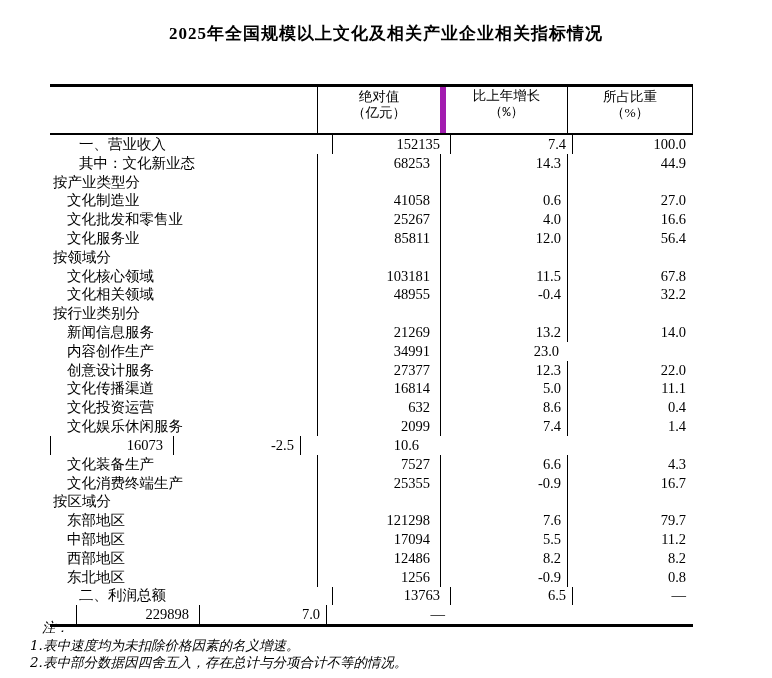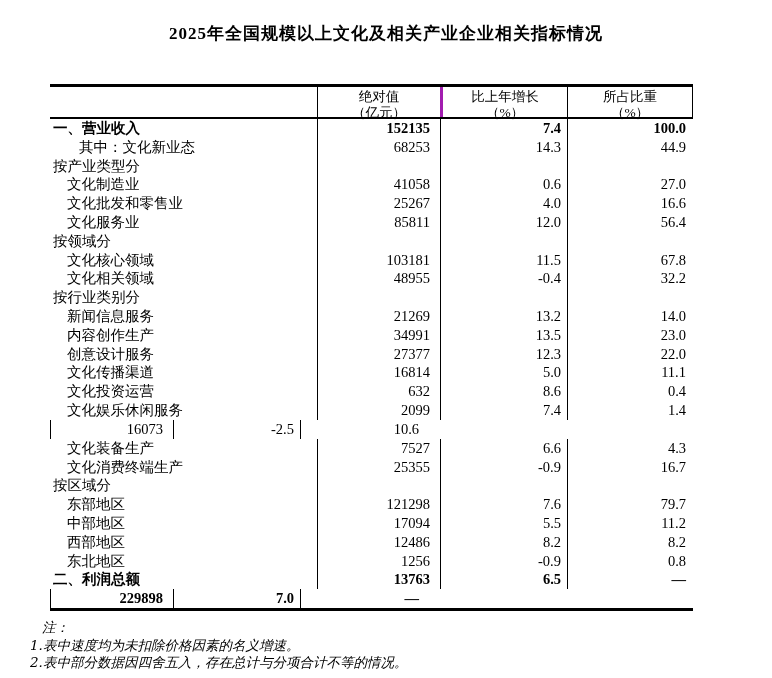--- a/index.html
+++ b/index.html
@@ -7,30 +7,30 @@
   body { font-family:"Liberation Serif","DejaVu Serif",serif; color:#000; position:relative; }
 
   .page-title {
     position:absolute; left:0; top:22px; width:772px;
     text-align:center; font-size:17px; font-weight:bold; letter-spacing:1px;
   }
 
   .stat-table { position:absolute; left:50px; top:84px; width:643px;
     border-top:3px solid #000; border-bottom:3px solid #000; }
 
-  .thead { display:flex; height:32px; border-bottom:2px solid #000; }
+  .thead { display:flex; height:48px; border-bottom:2px solid #000; }
   .hc { font-size:13.5px; text-align:center; line-height:16px; padding-top:2px; }
   .hc0 { width:267px; }
   .hc1 { width:123px; border-left:1px solid #000; }
-  .hc2 { width:127px; border-left:3px solid #a21caf; }
+  .hc2 { width:127px; border-left:6px solid #a21caf;font-family:Liberation Mono, monospace; }
   .hc3 { width:126px; border-left:1px solid #000; border-right:1px solid #000;text-align:center; }
 
   .tbody { width:100%; }
   .trow { display:flex; height:18.82px; font-size:14.5px; }
-  .trow.bold { font-weight:bold; }
+  .trow.bold { font-weight:normal;margin-left:26px; }
   .c { height:100%; display:flex; align-items:center; overflow:hidden; white-space:nowrap; }
   .c0 { width:267px; }
   .c0.ind0 { padding-left:3px; }
   .c0.ind1 { padding-left:17px; }
   .c0.ind2 { padding-left:29px; }
   .c1 { width:123px; border-left:1px solid #000; justify-content:flex-end; padding-right:10px; }
   .c2 { width:127px; border-left:1px solid #000; justify-content:flex-end; padding-right:6px; }
   .c3 { width:126px; border-left:1px solid #000; justify-content:flex-end; padding-right:7px; }
 
   .notes { position:absolute; left:30px; top:619px; width:720px;
@@ -122,21 +122,20 @@
       </div>
       <div class="trow">
         <div class="c c0 ind1">新闻信息服务</div>
         <div class="c c1">21269</div>
         <div class="c c2">13.2</div>
         <div class="c c3">14.0</div>
       </div>
       <div class="trow">
         <div class="c c0 ind1">内容创作生产</div>
         <div class="c c1">34991</div>
-        <div class="c c2">13.5</div>
         <div class="c c3">23.0</div>
       </div>
       <div class="trow">
         <div class="c c0 ind1">创意设计服务</div>
         <div class="c c1">27377</div>
         <div class="c c2">12.3</div>
         <div class="c c3">22.0</div>
       </div>
       <div class="trow">
         <div class="c c0 ind1">文化传播渠道</div>

